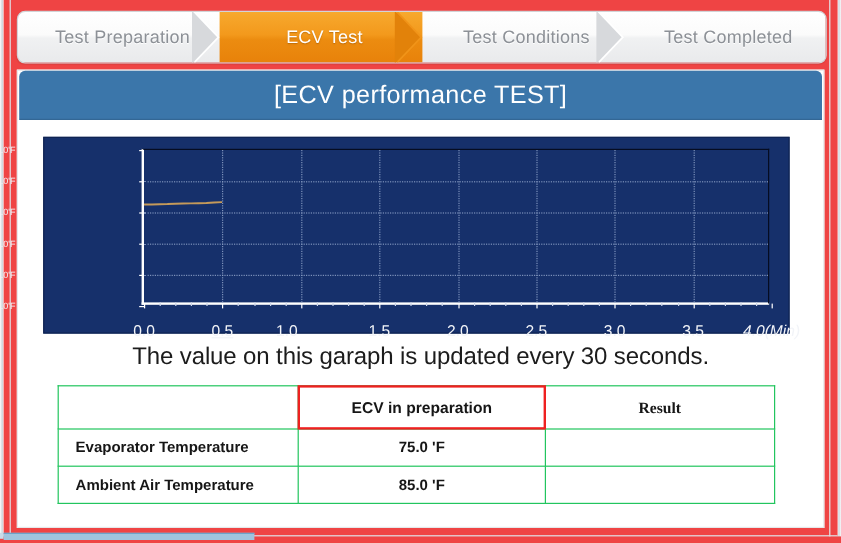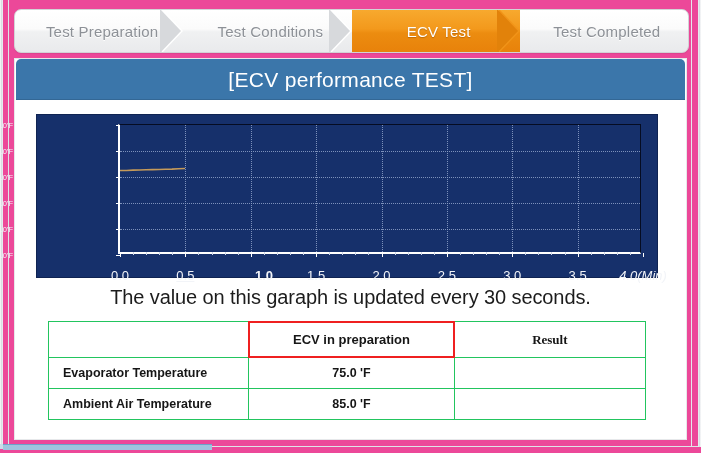--- a/index.html
+++ b/index.html
@@ -5,21 +5,21 @@
   html,body{margin:0;padding:0;}
   body{
     width:701px;height:453px;
     background:#ffffff;
     font-family:"Liberation Sans", sans-serif;
     overflow:hidden;
   }
   .page{
     position:relative;
     width:701px;height:453px;
-    background:#ec4899;
+    background:#ef4444;
     box-sizing:border-box;
   }
   
   .edge-left{position:absolute;left:0;top:0;width:3px;height:447px;background:linear-gradient(to right,#ffffff 0,#e3e6ea 1px,#cfd5dc 2px,#ffffff 3px);}
   .edge-left2{position:absolute;left:8px;top:0;width:1px;height:447px;background:#dfe3e8;}
   .edge-right{position:absolute;right:0;top:0;width:3px;height:447px;background:linear-gradient(to left,#ffffff 0,#e3e6ea 1px,#cfd5dc 2px,#ffffff 3px);}
   .edge-right2{position:absolute;right:9px;top:0;width:1px;height:447px;background:#e4e8ec;}
   .edge-bottom{position:absolute;left:3px;right:3px;bottom:6px;height:1px;background:#dfe3e8;}
   .bottom-strip{position:absolute;left:3px;top:444px;width:209px;height:5px;background:#9fc4de;border-top:1px solid #6ba3c9;}
   .bottom-strip2{position:absolute;left:0px;top:444px;width:3px;height:5px;background:#c9dbe9;}
@@ -151,27 +151,27 @@
   <div class="edge-right2"></div>
   <div class="edge-bottom"></div>
   <div class="bottom-strip2"></div>
   <div class="bottom-strip"></div>
 
   <div class="stepbar">
     <div class="step">
       <span class="lbl">Test Preparation</span>
       <span class="sep"></span>
     </div>
-    <div class="step">
-      <span class="lbl">Test Conditions</span>
-      <span class="sep"></span>
-    </div>
     <div class="step active">
       <span class="notch"></span>
       <span class="lbl">ECV Test</span>
+      <span class="sep"></span>
+    </div>
+    <div class="step">
+      <span class="lbl">Test Conditions</span>
       <span class="sep"></span>
     </div>
     <div class="step step-last">
       <span class="lbl">Test Completed</span>
 
     </div>
   </div>
 
   <div class="panel"></div>
 
@@ -200,21 +200,21 @@
         <div class="ylab" style="top: 104px;">32.0'F</div>
         <div class="ytick" style="top: 130px;"></div>
         <div class="ylab" style="top: 130px;">14.0'F</div>
         <div class="xtickM" style="left: 0px;"></div>
         <div class="xlab" style="left: 0px;">0.0</div>
         <div class="vgrid" style="left: 65.375px;"></div>
         <div class="xtickM" style="left: 65.375px;"></div>
         <div class="xlab" style="left: 65.375px; text-decoration: underline;">0.5</div>
         <div class="vgrid" style="left: 130.75px;"></div>
         <div class="xtickM" style="left: 130.75px;"></div>
-        <div class="xlab" style="left: 144px; font-weight: bold;">1.0</div>
+        <div class="xlab" style="left: 119px;">1.0</div>
         <div class="vgrid" style="left: 196.125px;"></div>
         <div class="xtickM" style="left: 196.125px;"></div>
         <div class="xlab" style="left: 196.125px;">1.5</div>
         <div class="vgrid" style="left: 261.5px;"></div>
         <div class="xtickM" style="left: 261.5px;"></div>
         <div class="xlab" style="left: 261.5px;">2.0</div>
         <div class="vgrid" style="left: 326.875px;"></div>
         <div class="xtickM" style="left: 326.875px;"></div>
         <div class="xlab" style="left: 326.875px;">2.5</div>
         <div class="vgrid" style="left: 392.25px;"></div>

